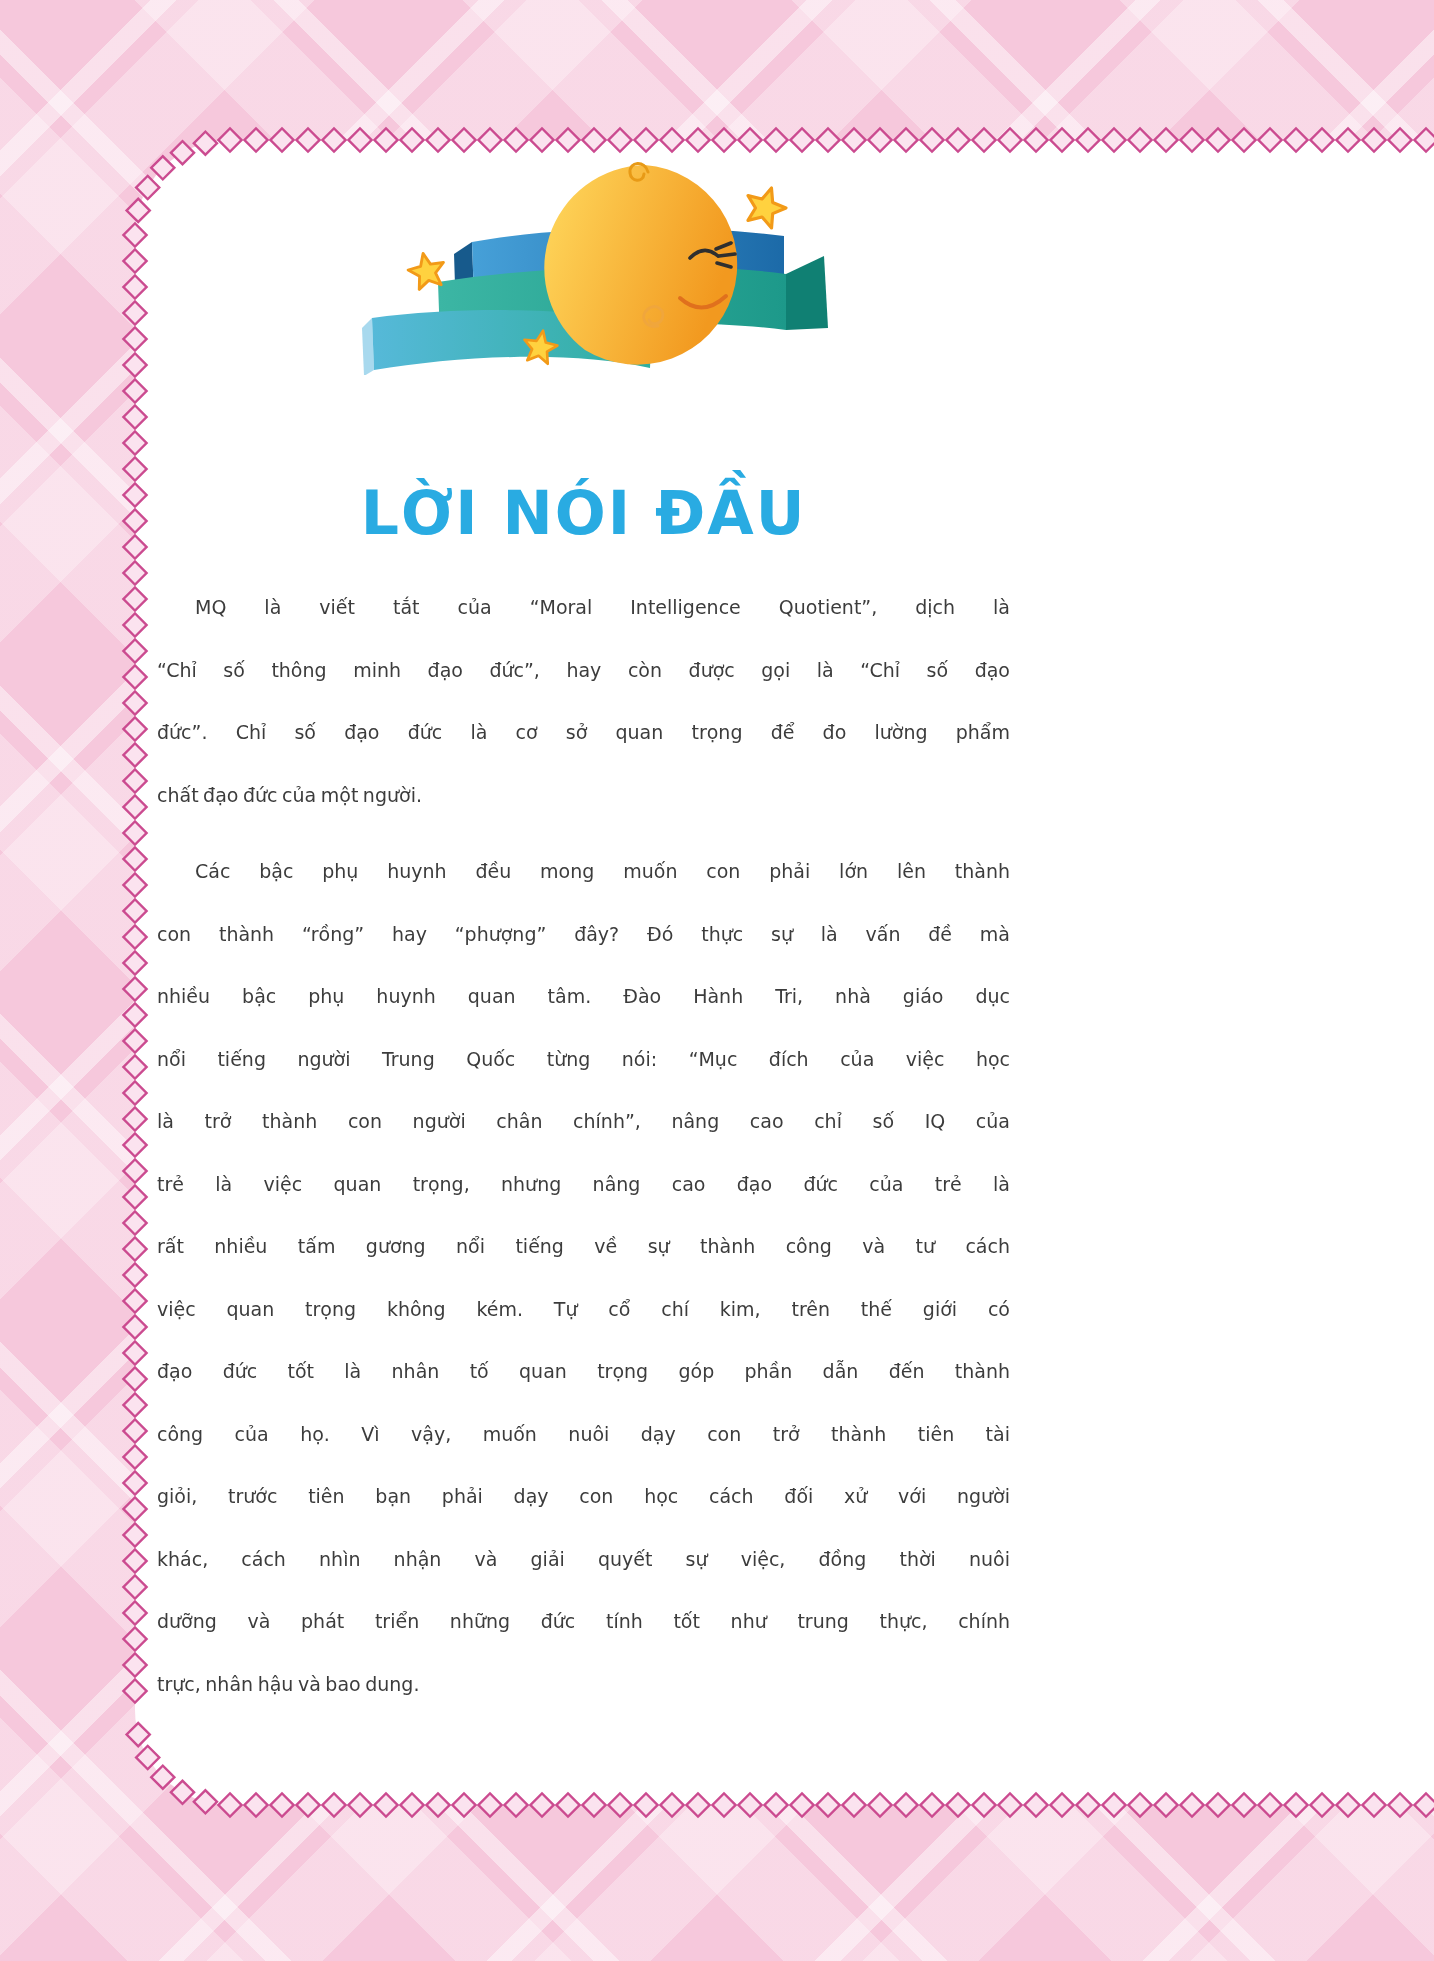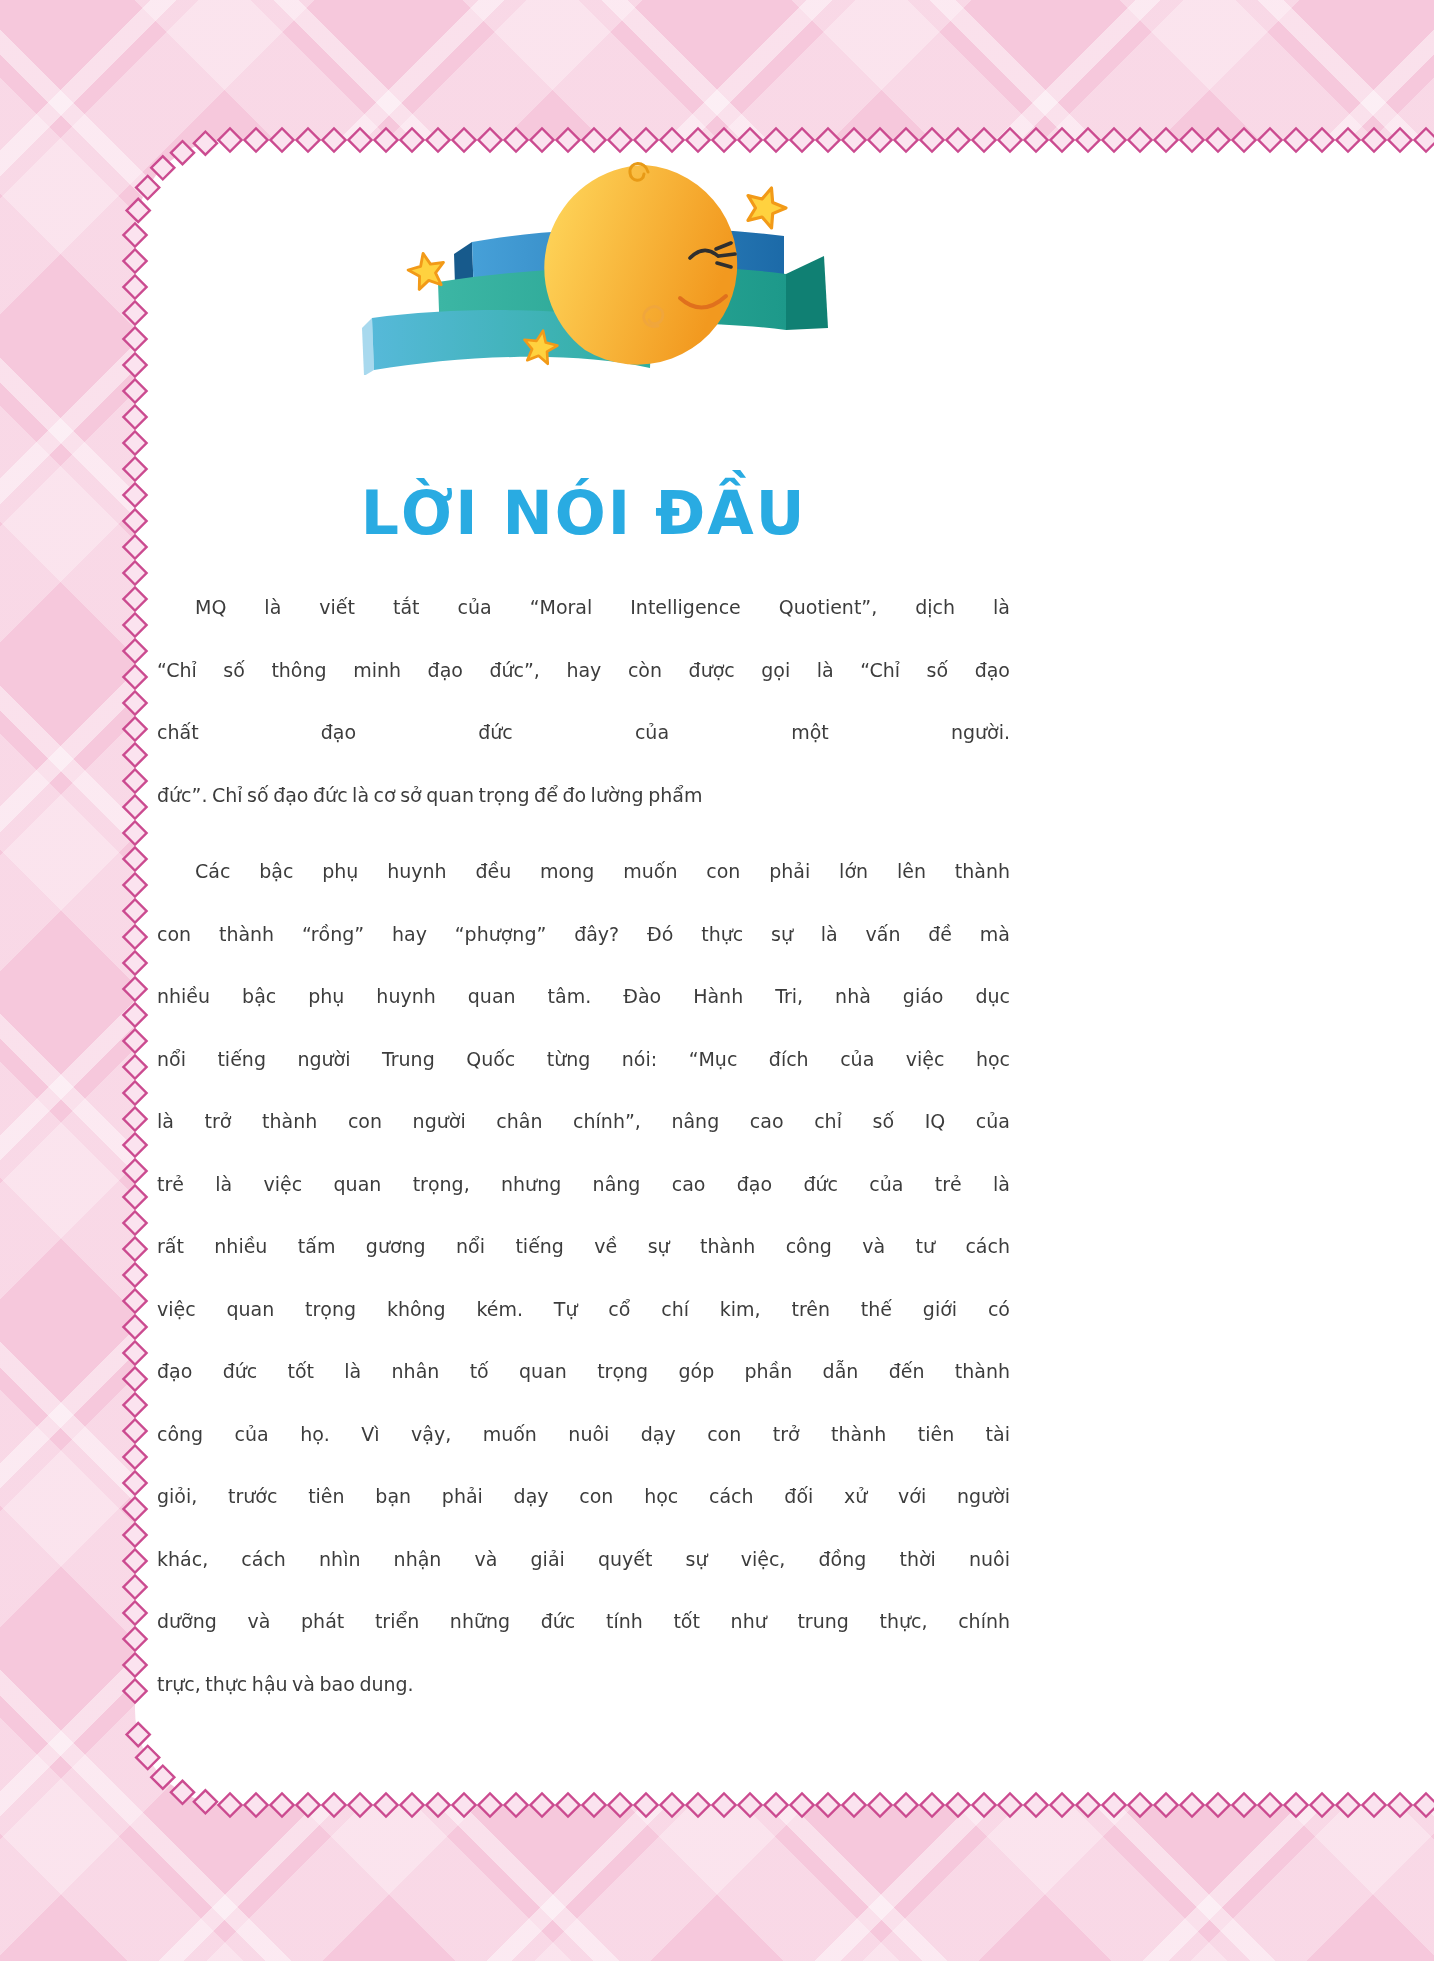--- a/index.html
+++ b/index.html
@@ -272,34 +272,34 @@
       <polygon points="0,-20 5.3,-7.3 19,-6.2 8.6,2.8 11.8,16.2 0,9 -11.8,16.2 -8.6,2.8 -19,-6.2 -5.3,-7.3" transform="translate(180,198) rotate(10) scale(0.88)"></polygon>
     </g>
   </svg>
 
   <h1 class="title">LỜI NÓI ĐẦU</h1>
 
   <div class="text-col">
     <div class="para">
         <div class="line">MQ là viết tắt của “Moral Intelligence Quotient”, dịch là</div>
         <div class="line">“Chỉ số thông minh đạo đức”, hay còn được gọi là “Chỉ số đạo</div>
+        <div class="line">đức”. Chỉ số đạo đức là cơ sở quan trọng để đo lường phẩm</div>
         <div class="line">chất đạo đức của một người.</div>
-        <div class="line">đức”. Chỉ số đạo đức là cơ sở quan trọng để đo lường phẩm</div>
       </div>
     <div class="para">
         <div class="line">Các bậc phụ huynh đều mong muốn con phải lớn lên thành</div>
         <div class="line">con thành “rồng” hay “phượng” đây? Đó thực sự là vấn đề mà</div>
         <div class="line">nhiều bậc phụ huynh quan tâm. Đào Hành Tri, nhà giáo dục</div>
         <div class="line">nổi tiếng người Trung Quốc từng nói: “Mục đích của việc học</div>
         <div class="line">là trở thành con người chân chính”, nâng cao chỉ số IQ của</div>
         <div class="line">trẻ là việc quan trọng, nhưng nâng cao đạo đức của trẻ là</div>
         <div class="line">rất nhiều tấm gương nổi tiếng về sự thành công và tư cách</div>
         <div class="line">việc quan trọng không kém. Tự cổ chí kim, trên thế giới có</div>
         <div class="line">đạo đức tốt là nhân tố quan trọng góp phần dẫn đến thành</div>
         <div class="line">công của họ. Vì vậy, muốn nuôi dạy con trở thành tiên tài</div>
         <div class="line">giỏi, trước tiên bạn phải dạy con học cách đối xử với người</div>
         <div class="line">khác, cách nhìn nhận và giải quyết sự việc, đồng thời nuôi</div>
         <div class="line">dưỡng và phát triển những đức tính tốt như trung thực, chính</div>
-        <div class="line">trực, thực hậu và bao dung.</div>
+        <div class="line">trực, nhân hậu và bao dung.</div>
       </div>
   </div>
 
 </div>
 
 </body></html>

